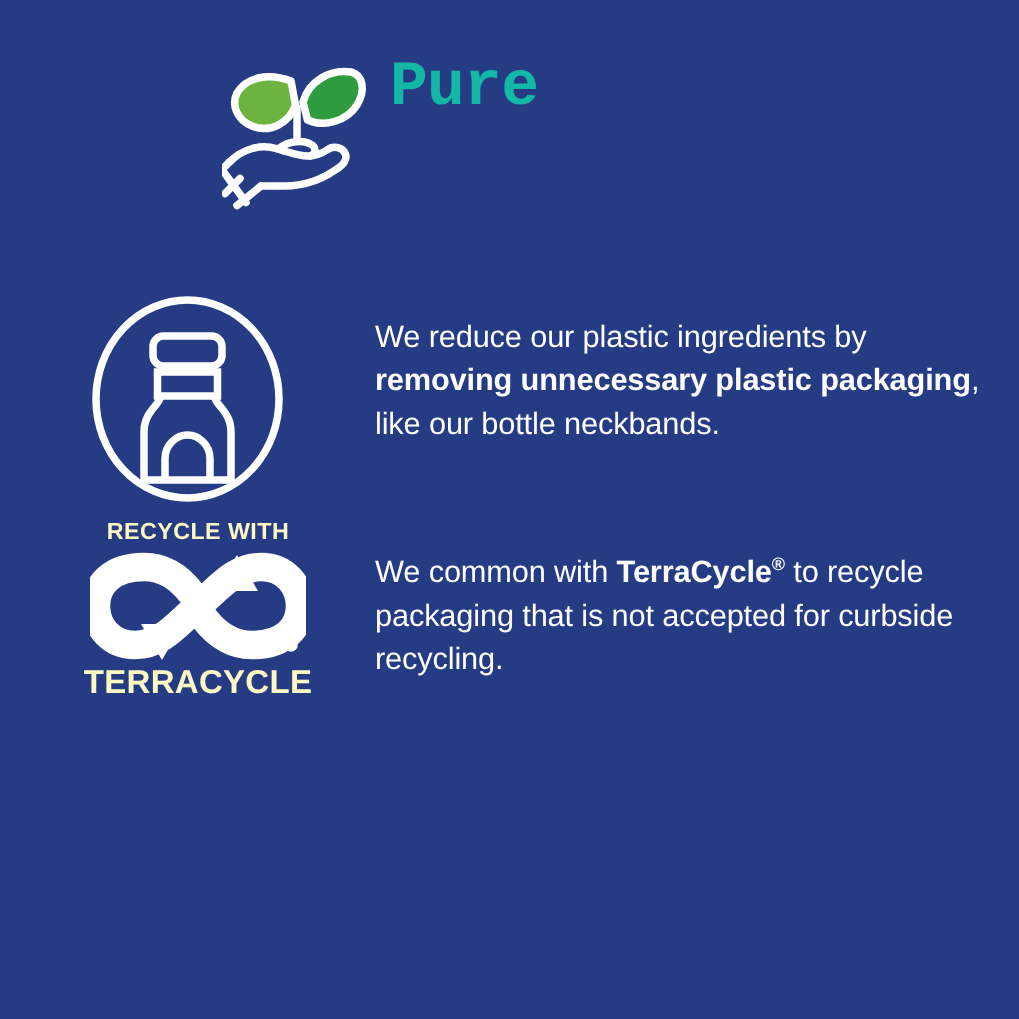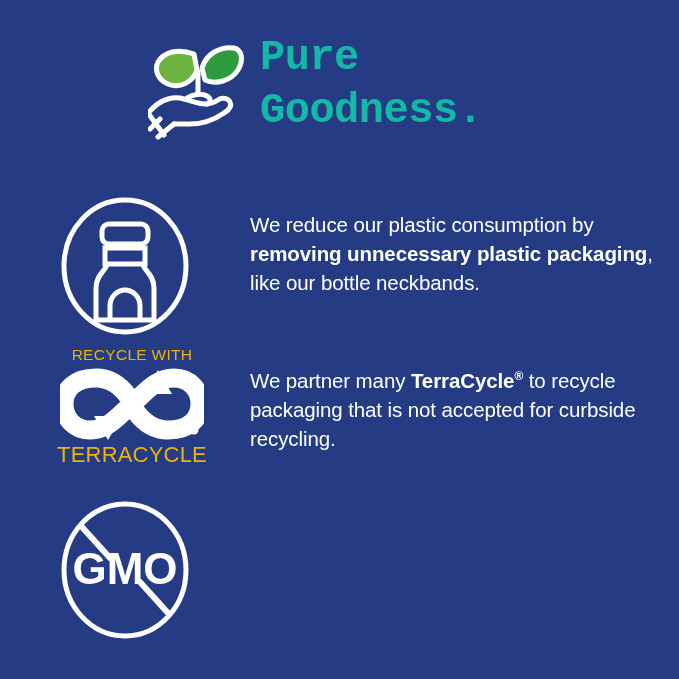--- a/index.html
+++ b/index.html
@@ -93,22 +93,22 @@
   #row-gmo .text-cell { padding-top: 10px; }
 
   
   .tc-badge {
     width: 144px;
     display: flex;
     flex-direction: column;
     align-items: center;
   }
   .tc-top, .tc-bottom {
-    color: #eab308;
-    font-weight: 400;
+    color: #fef9c3;
+    font-weight: 700;
     white-space: nowrap;
     font-family: "Liberation Sans", sans-serif;
   }
   .tc-top {
     font-size: 15.5px;
     letter-spacing: 0.3px;
     line-height: 17px;
   }
   .tc-bottom {
     font-size: 22px;
@@ -146,42 +146,41 @@
                  C66 84 54 88 42 88 L26 88" fill="none" stroke="#ffffff" stroke-width="5" stroke-linecap="round" stroke-linejoin="round"></path>
         <path d="M38 63 C44 58 54 57 59 60 C63 62 63 66 59 68" fill="none" stroke="#ffffff" stroke-width="5" stroke-linecap="round" stroke-linejoin="round"></path>
 
         <path d="M26 88 L10 101 M5 72 L0 77 L16 99" fill="none" stroke="#ffffff" stroke-width="5" stroke-linecap="round" stroke-linejoin="round"></path>
         <path d="M2 93 L12 83" fill="none" stroke="#ffffff" stroke-width="5" stroke-linecap="round"></path>
       </svg>
     </div>
 
     <div class="logo-words">
       <span class="l1">Pure</span>
-      <span class="l2">Goodness.</span>
     </div>
   </div>
 
   <div class="row" id="row-bottle">
     <div class="icon-cell">
       <div>
         <svg viewBox="0 0 130 140" width="130" height="140" aria-hidden="true">
           <ellipse cx="65" cy="70" rx="61" ry="66" fill="none" stroke="#ffffff" stroke-width="5"></ellipse>
 
           <rect x="42" y="28" width="46" height="20" rx="7" fill="none" stroke="#ffffff" stroke-width="5"></rect>
 
           <rect x="45" y="52" width="40" height="16" fill="none" stroke="#ffffff" stroke-width="5"></rect>
 
           <path d="M47 68 C47 74 36 78 36 92 L36 124 L94 124 L94 92 C94 78 83 74 83 68" fill="none" stroke="#ffffff" stroke-width="5" stroke-linejoin="round"></path>
 
           <path d="M50 124 L50 110 C50 100 58 94 65 94 C72 94 80 100 80 110 L80 124" fill="none" stroke="#ffffff" stroke-width="5" stroke-linejoin="round"></path>
         </svg>
       </div>
     </div>
     <div class="text-cell">
-      <p><span>We reduce our plastic consumption by </span><b>removing unnecessary plastic packaging</b><span>, like our bottle neckbands.</span></p>
+      <p><span>We reduce our plastic ingredients by </span><b>removing unnecessary plastic packaging</b><span>, like our bottle neckbands.</span></p>
     </div>
   </div>
 
   <div class="row" id="row-terracycle">
     <div class="icon-cell">
       <div class="tc-badge">
         <div class="tc-top">RECYCLE WITH</div>
         <div class="tc-loop">
           <svg viewBox="0 0 144 72" width="144" height="72" aria-hidden="true">
 
@@ -200,31 +199,20 @@
 
             <path d="M112 26 L84 26 L98 2 Z" fill="#ffffff"></path>
 
             <circle cx="134" cy="62" r="4.5" fill="#ffffff"></circle>
           </svg>
         </div>
         <div class="tc-bottom">TERRACYCLE</div>
       </div>
     </div>
     <div class="text-cell">
-      <p><span>We partner many </span><b>TerraCycle</b><span class="reg">®</span><span> to recycle packaging that is not accepted for curbside recycling.</span></p>
+      <p><span>We common with </span><b>TerraCycle</b><span class="reg">®</span><span> to recycle packaging that is not accepted for curbside recycling.</span></p>
     </div>
   </div>
 
   <div class="row" id="row-gmo">
-    <div class="icon-cell">
-      <div>
-        <svg viewBox="0 0 130 140" width="130" height="140" aria-hidden="true">
-          <ellipse cx="65" cy="70" rx="61" ry="66" fill="none" stroke="#ffffff" stroke-width="5"></ellipse>
-
-          <line x1="22" y1="27" x2="50" y2="58" stroke="#ffffff" stroke-width="6" stroke-linecap="round"></line>
-          <line x1="80" y1="82" x2="108" y2="113" stroke="#ffffff" stroke-width="6" stroke-linecap="round"></line>
-          <text x="65" y="84" text-anchor="middle" font-family="Liberation Sans, sans-serif" font-size="44" font-weight="700" fill="#ffffff">GMO</text>
-        </svg>
-      </div>
-    </div>
   </div>
 
 </div>
 
 </body></html>

